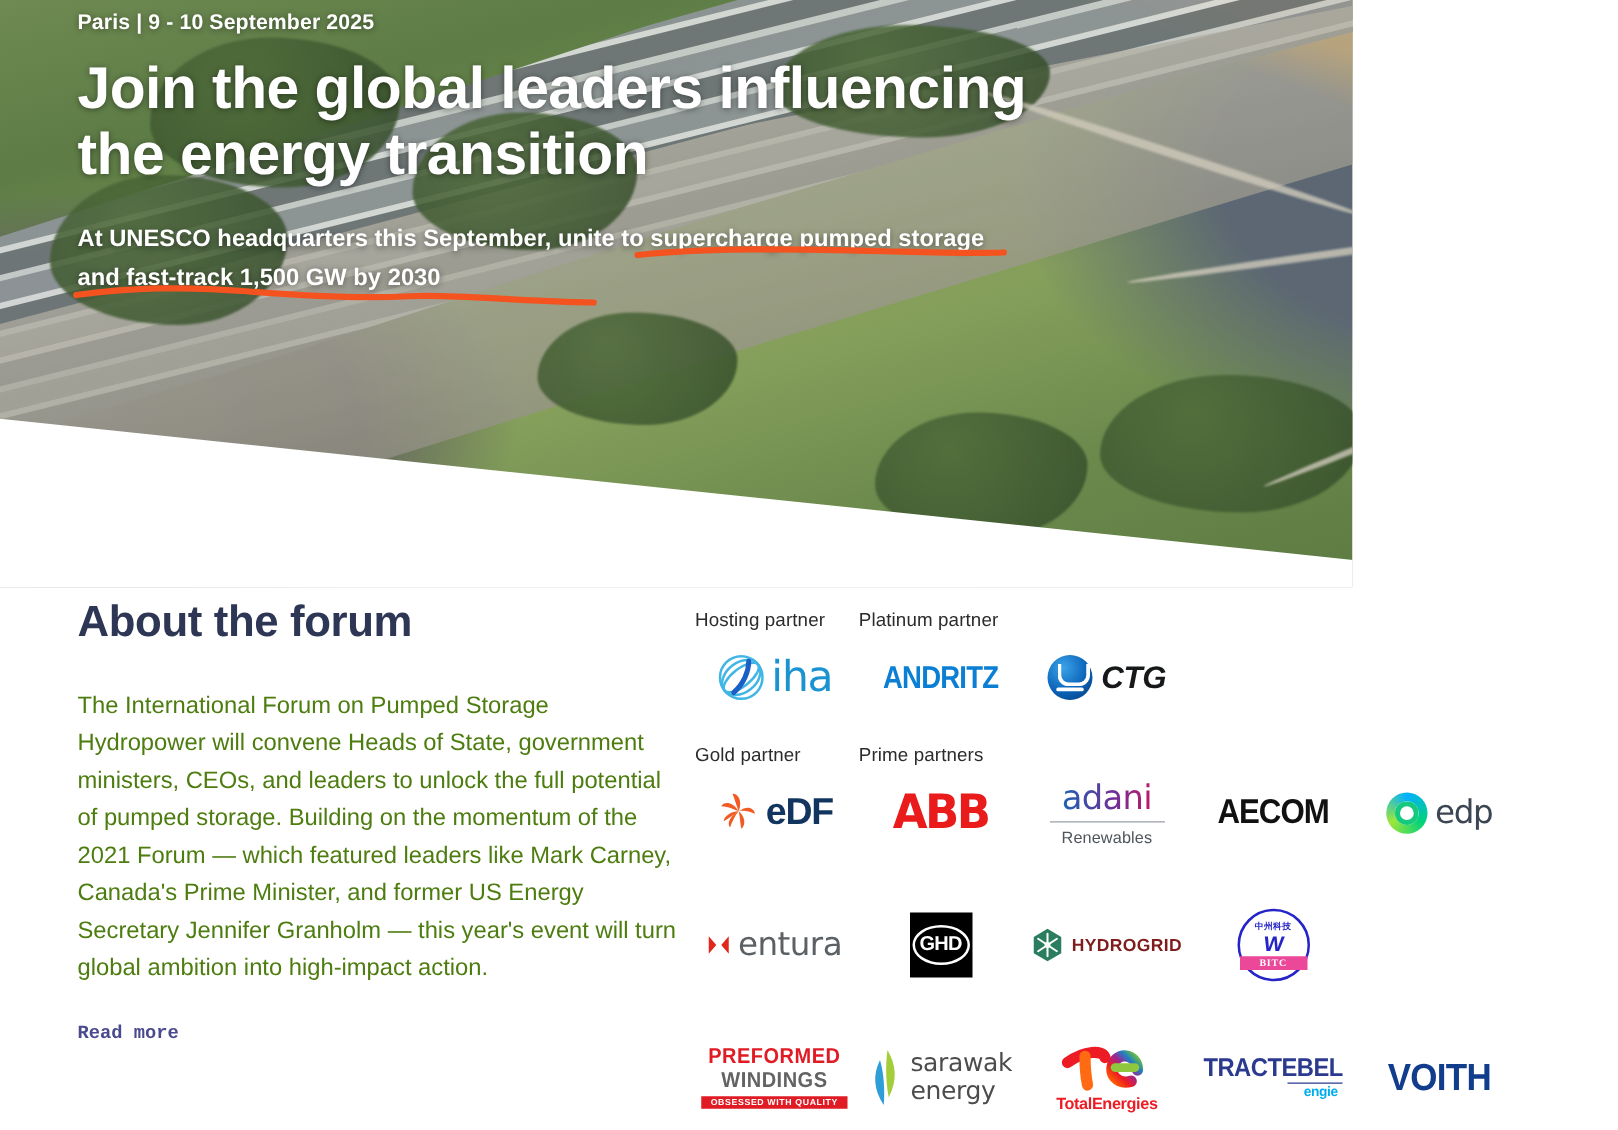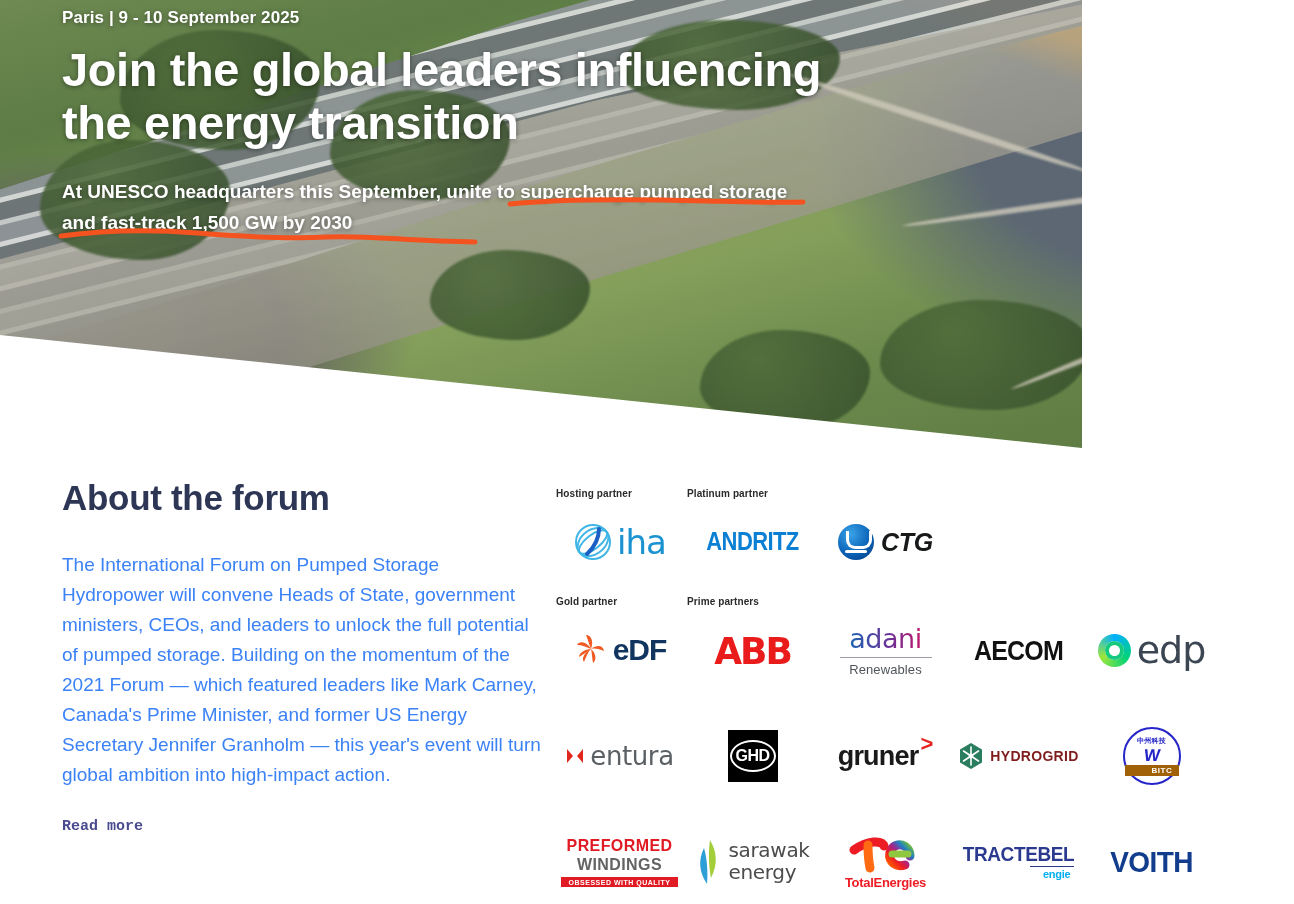--- a/index.html
+++ b/index.html
@@ -151,42 +151,42 @@
   .about-title {
     font-size: 35px;
     font-weight: 800;
     color: #2e3655;
     letter-spacing: -0.3px;
     margin-bottom: 32px;
   }
   .about-body {
     font-size: 19px;
     line-height: 1.58;
-    color: #3b82f6;
+    color: #4d7c0f;
   }
   .read-more {
     display: inline-block;
     margin-top: 28px;
     font-size: 15px;
     font-weight: 700;
     color: #4a4a8f;
     text-decoration: none;
     font-family: Liberation Mono, monospace;
   }
 
   
   .partners {
     position: absolute;
     left: 553px;
     top: 18px;
     width: 700px;
   }
   .partner-label {
-    font-size: 10px;
-    font-weight: 700;
+    font-size: 15px;
+    font-weight: 400;
     color: #2b2b2b;
     letter-spacing: 0.1px;
   }
   .label-row {
     position: relative;
     height: 18px;
   }
   .label-row .partner-label { position: absolute; top: 0; }
 
   .logo-row {
@@ -270,21 +270,21 @@
   .edp-mark {
     width: 33px; height: 33px; border-radius: 50%;
     background: conic-gradient(#00b0ff, #00d27a, #9ee63a, #00b0ff);
     display: flex; align-items: center; justify-content: center;
   }
   .edp-mark::after {
     content: ""; width: 19px; height: 19px; border-radius: 50%;
     background: #ffffff;
     box-shadow: inset 0 0 0 4px #15c97f;
   }
-  .edp-word { font-size: 38px; color: #3c4552; letter-spacing: -1px;
+  .edp-word { font-size: 26px; color: #3c4552; letter-spacing: -1px;
               font-family: "DejaVu Sans", sans-serif; }
 
   
   .entura { gap: 5px; }
   .entura-word { font-size: 26px; color: #5b6064; letter-spacing: -0.4px;
                  font-family: "DejaVu Sans", sans-serif; }
 
   
   .ghd {
     width: 50px; height: 52px; background: #000;
@@ -312,22 +312,22 @@
     width: 58px; height: 58px; border-radius: 50%;
     border: 2px solid #2424c8; background: #fff;
     display: flex; flex-direction: column; align-items: center; justify-content: center;
     gap: 1px;
   }
   .bitc-cn { font-size: 7px; color: #2424c8; font-weight: 700;
              font-family: "DejaVu Sans", sans-serif; letter-spacing: 0.3px; }
   .bitc-glyph { font-size: 17px; color: #2424c8; line-height: 1; font-weight: 700;
                 letter-spacing: -2px; transform: skewX(-8deg); }
   .bitc-word {
-    background: #a16207; color: #fff; font-size: 8px; font-weight: 800;
-    padding: 1px 6px 1px; letter-spacing: 0.6px; width: 100%; text-align: right;
+    background: #ec4899; color: #fff; font-size: 8px; font-weight: 800;
+    padding: 1px 6px 1px; letter-spacing: 0.6px; width: 100%; text-align: center; font-family: Liberation Serif, serif;
   }
 
   
   .pw { flex-direction: column; align-items: center; gap: 1px; }
   .pw-l1 { font-size: 16px; font-weight: 700; color: #e01b24; letter-spacing: 0.4px;
            transform: scaleY(1.08); }
   .pw-l2 { font-size: 16px; font-weight: 700; color: #636363; letter-spacing: 0.4px;
            transform: scaleY(1.08); }
   .pw-l3 { background: #e01b24; color: #fff; font-size: 7px; font-weight: 700;
            padding: 1.5px 8px; letter-spacing: 0.5px; margin-top: 2px; }
@@ -494,26 +494,20 @@
           <span class="entura-word">entura</span>
         </span>
       </div>
 
       <div class="logo-cell">
         <span class="lg ghd">
           <span class="ghd-oval">GHD</span>
         </span>
       </div>
 
-      <div class="logo-cell">
-        <span class="lg gruner">
-          <span class="gruner-word">gruner</span>
-          <span class="gruner-arrow">&gt;</span>
-        </span>
-      </div>
 
       <div class="logo-cell">
         <span class="lg hydrogrid">
           <svg width="26" height="28" viewBox="0 0 26 28">
             <polygon points="13,1 24,7.5 24,20.5 13,27 2,20.5 2,7.5" fill="#2a7d5e"></polygon>
             <g stroke="#ffffff" stroke-width="1.6" stroke-linecap="round">
               <line x1="13" y1="5" x2="13" y2="23"></line>
               <line x1="5.5" y1="9" x2="20.5" y2="19"></line>
               <line x1="20.5" y1="9" x2="5.5" y2="19"></line>
             </g>

